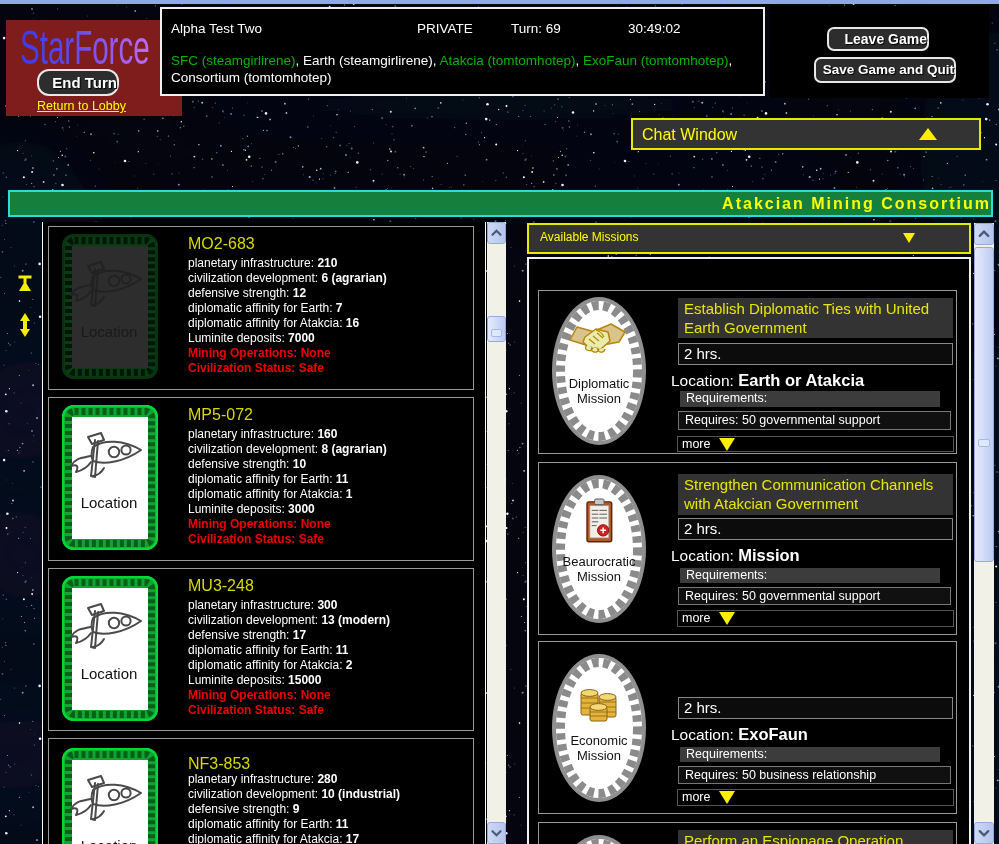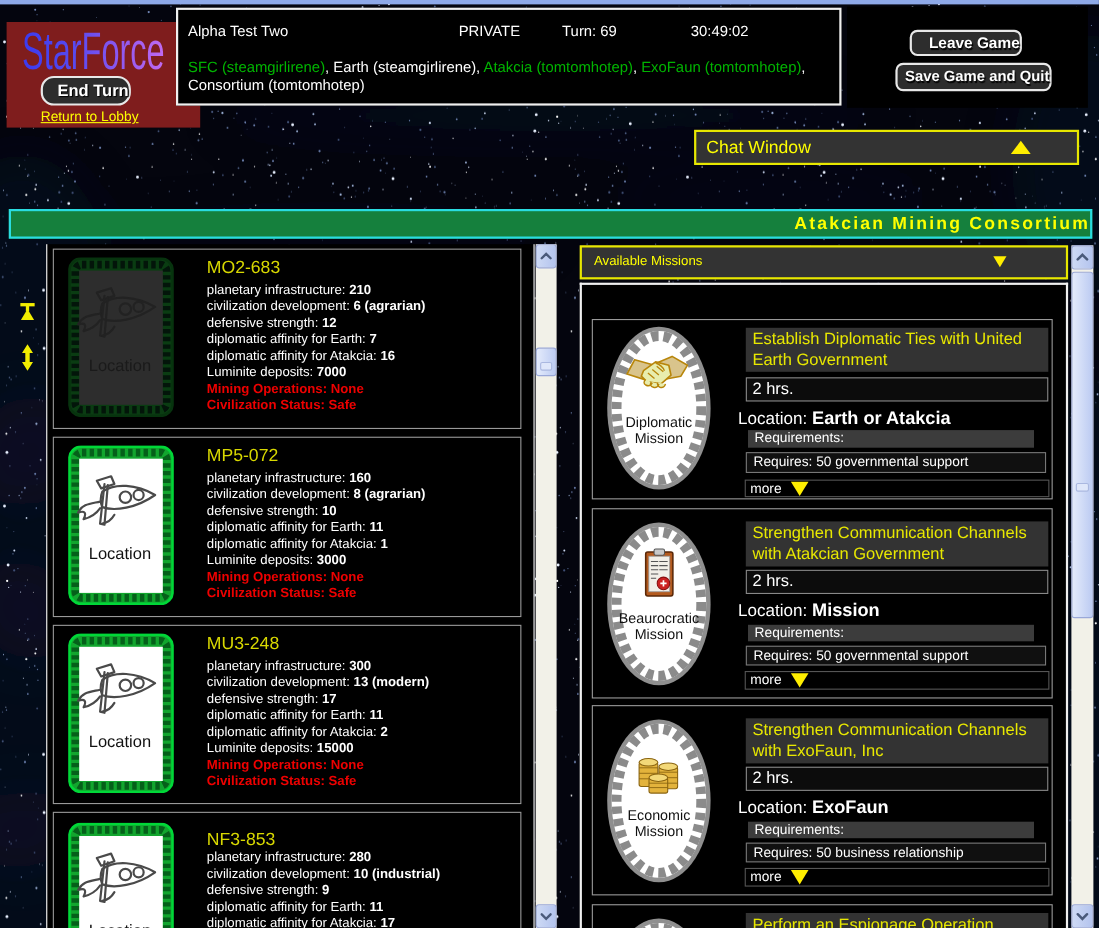--- a/index.html
+++ b/index.html
@@ -1485,21 +1485,20 @@
               </g>
 <g>
                 <rect x="11" y="22" width="17" height="14" rx="2" fill="#e3b33c" stroke="#8a6410" stroke-width="1"></rect>
 <path d="M11,27 h17 M11,31 h17" stroke="#8a6410" stroke-width="0.8"></path>
 <ellipse cx="19.5" cy="22" rx="8.5" ry="3.4" fill="#f3d878" stroke="#8a6410" stroke-width="1"></ellipse>
               </g>
 </g>
 </svg>
     <div class="medlabel">Economic<br>Mission</div>
   </div>
-  <div class="mtitle" style="top:11px;height:41px">Strengthen Communication Channels with ExoFaun, Inc</div>
   <div class="mhrs" style="top:55px;height:22px">2 hrs.</div>
   <div class="mloc" style="top:83px">Location: <b>ExoFaun</b></div>
   <div class="mreq1" style="top:105px;height:15px">Requirements:</div>
   <div class="mreq2" style="top:124px;height:18px">Requires: 50 business relationship</div>
   <div class="mmore" style="top:147px;height:17px">more <span class="tri-m" style="margin-left:5px"></span></div>
 </div>
 <div class="mcard" style="top:563px;height:164px">
   <div class="medal" style="top:11px">
           <svg width="96" height="150" viewBox="0 0 96 150" style="position:absolute;left:0;top:0">
 <ellipse cx="48" cy="75" rx="47" ry="74" fill="#8f8f8f"></ellipse>

